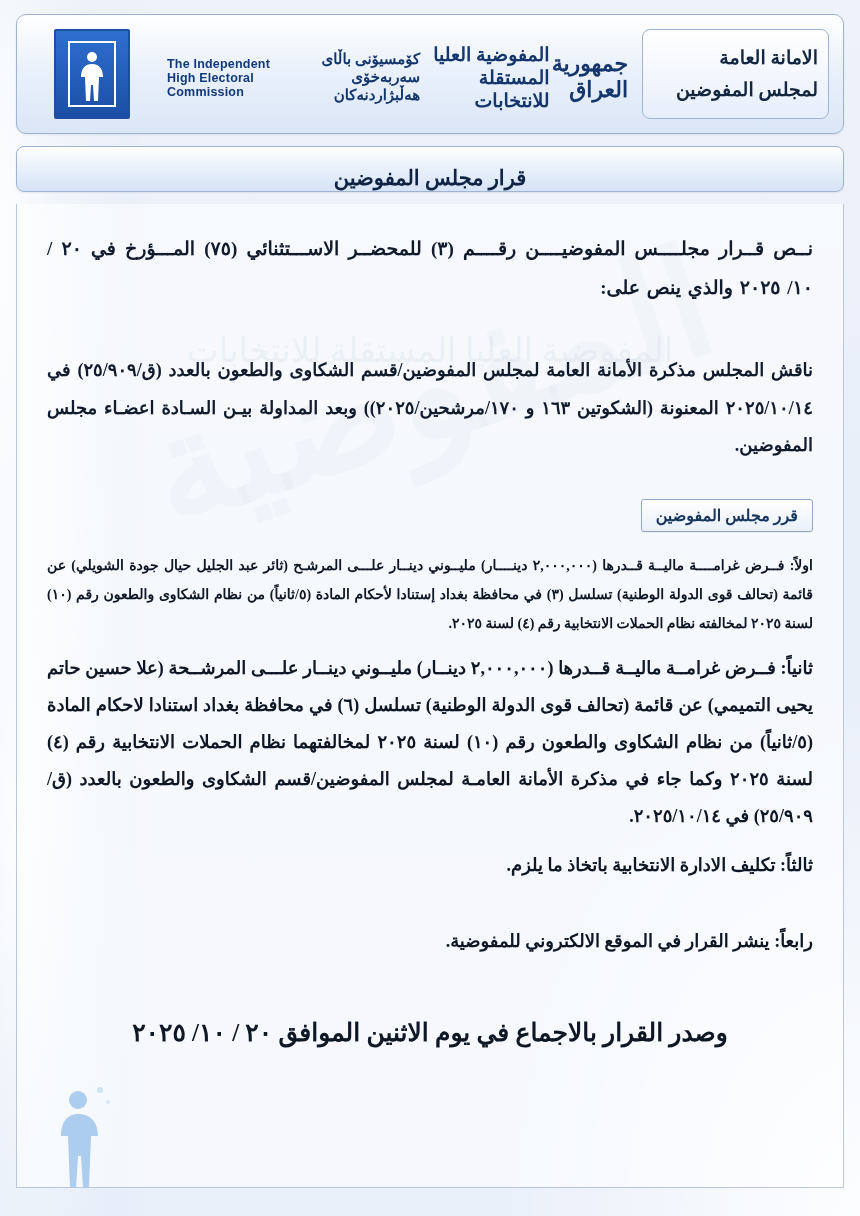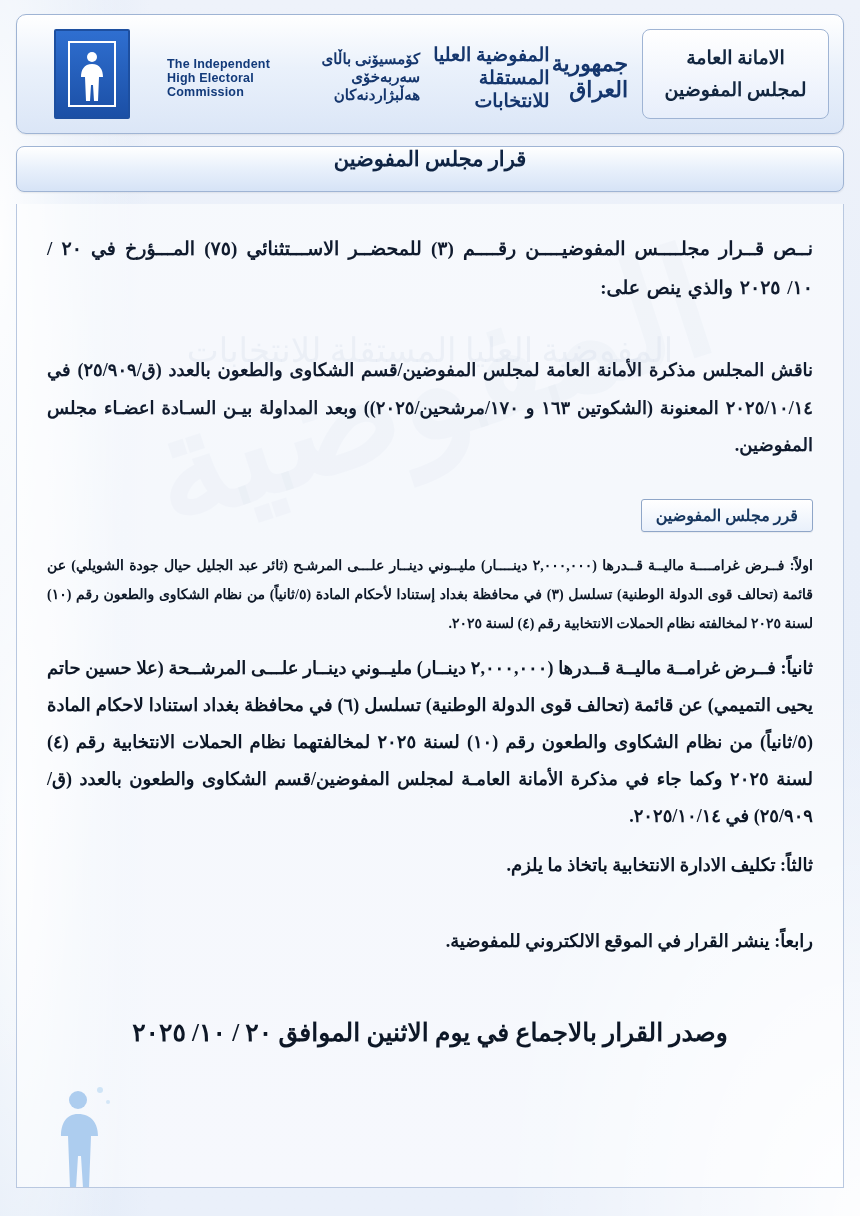--- a/index.html
+++ b/index.html
@@ -107,21 +107,20 @@
     width: 215px;
     padding: 6px 14px;
     box-sizing: border-box;
   }
   .header-right-inner {
     border: 1px solid #9fb4d4;
     border-radius: 8px;
     background: linear-gradient(180deg, #ffffff 0%, #e7eefb 100%);
     padding: 12px 10px;
     width: 100%;
-    text-align: center;
     line-height: 1.7;
     font-size: 19px;
     font-weight: bold;
     color: #12263f;
   }
   .header-center {
     flex: 1;
     display: flex;
     flex-direction: row;
     align-items: center;
@@ -175,21 +174,21 @@
 
   
   .title-bar {
     position: relative;
     margin: 12px 0 0 0;
     height: 44px;
     border: 1px solid #9fb4d4;
     border-radius: 8px;
     background: linear-gradient(180deg, #ffffff 0%, #e8f0fb 50%, #d6e3f6 100%);
     display: flex;
-    align-items: flex-start;
+    align-items: flex-end;
     justify-content: center;
     box-shadow: 0 1px 2px rgba(0,0,0,0.07);
     z-index: 2;
   }
   .title-bar span {
     font-size: 21px;
     font-weight: bold;
     color: #0f2444;
   }
 

